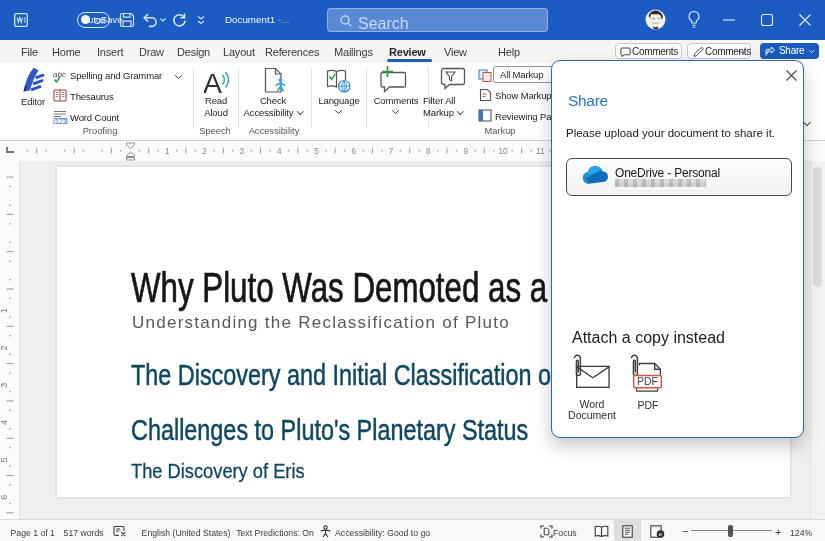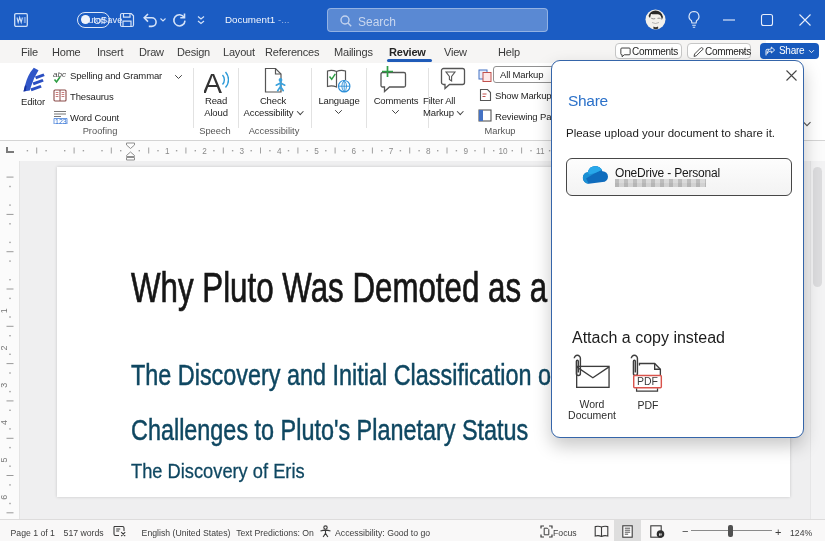--- a/index.html
+++ b/index.html
@@ -76,21 +76,21 @@
     <path d="M2 2.5 l3 2.5 3-2.5 M2 7 l3 2.5 3-2.5" fill="none" stroke="#d4e2f8" stroke-width="1.2"></path>
   </svg>
   <span class="abs" style="left:225px; top:13.5px; font-size:9.8px; color:#f2f6fd;">Document1</span>
   <span class="abs" style="left:278px; top:13.5px; font-size:9.8px; color:#9db7e4;">-...</span>
 
   <div class="abs" style="left:327px; top:8px; width:221px; height:24px; background:rgba(255,255,255,0.28); border:1px solid rgba(255,255,255,0.35); border-radius:4px;">
     <svg class="abs" style="left:11px; top:5px" width="14" height="14" viewBox="0 0 14 14">
       <circle cx="6" cy="6" r="4" fill="none" stroke="#c3d3ee" stroke-width="1.4"></circle>
       <path d="M9 9 l3.2 3.2" stroke="#c3d3ee" stroke-width="1.4"></path>
     </svg>
-    <span class="abs" style="left:30px; top:6px; font-size:12px; color:#c9d7ef;">Search</span>
+    <span class="abs" style="left:30px; top:6px; font-size:16px; color:#c9d7ef;">Search</span>
   </div>
 
   <svg class="abs" style="left:645px; top:9px" width="21" height="21" viewBox="0 0 21 21">
     <circle cx="10.5" cy="10.5" r="10" fill="#f3f1ec"></circle>
     <path d="M3.5 7 Q5 2 10.5 1.6 Q16.5 2 18 8 L16.8 11 Q16.5 5.5 13 5.2 Q8 5.5 6 5 L5 9 Z" fill="#2a2a28"></path>
     <path d="M6.2 9.2 q2 1.2 4 0.4 M12.5 9.4 q1.8 -0.6 3 0.2" stroke="#777" stroke-width="0.8" fill="none"></path>
     <path d="M7 13.5 q3.5 2 7 0" stroke="#999" stroke-width="0.7" fill="none"></path>
     <path d="M8.5 17.5 q2 1.4 4.5 0.1 l0.3 2 q-2.6 1.2 -5 0 Z" fill="#35332f"></path>
   </svg>
 
@@ -389,20 +389,21 @@
         <rect x="9.3" y="304.5" width="1.4" height="1.4" fill="#9a9a9a"></rect>
         <rect x="6.5" y="314.0" width="7" height="1" fill="#9a9a9a"></rect>
         <rect x="9.3" y="323.2" width="1.4" height="1.4" fill="#9a9a9a"></rect>
         <text x="10" y="333.2" font-size="9" fill="#777" text-anchor="middle" transform="rotate(-90 10 336.2)" font-family="Liberation Sans">6</text>
         <rect x="9.3" y="341.8" width="1.4" height="1.4" fill="#9a9a9a"></rect>
         <rect x="6.5" y="351.3" width="7" height="1" fill="#9a9a9a"></rect>
       </svg>
     </div>
   <div id="page">
     <div class="abs" style="left:74px; top:100px; font-size:42px; color:#161616; -webkit-text-stroke:0.7px #161616; white-space:nowrap; transform:scaleX(0.745); transform-origin:0 0; line-height:1;">Why Pluto Was Demoted as a Planet</div>
+    <div class="abs" style="left:75px; top:146.5px; font-size:17px; color:#595959; letter-spacing:1.25px; white-space:nowrap; line-height:1;">Understanding the Reclassification of Pluto</div>
     <div class="abs" style="left:74px; top:193px; font-size:30px; color:#0f4761; -webkit-text-stroke:0.5px #0f4761; white-space:nowrap; transform:scaleX(0.78); transform-origin:0 0; line-height:1;">The Discovery and Initial Classification of Pluto</div>
     <div class="abs" style="left:74px; top:248px; font-size:30px; color:#0f4761; -webkit-text-stroke:0.5px #0f4761; white-space:nowrap; transform:scaleX(0.78); transform-origin:0 0; line-height:1;">Challenges to Pluto's Planetary Status</div>
     <div class="abs" style="left:74px; top:292.5px; font-size:21px; color:#0f4761; -webkit-text-stroke:0.3px #0f4761; white-space:nowrap; transform:scaleX(0.87); transform-origin:0 0; line-height:1;">The Discovery of Eris</div>
   </div>
 </div>
 
 <div id="statusbar" class="abs">
   <span class="it" style="left:10.5px">Page 1 of 1</span>
   <span class="it" style="left:63.6px">517 words</span>
   <span class="it" style="left:141.6px">English (United States)</span>

